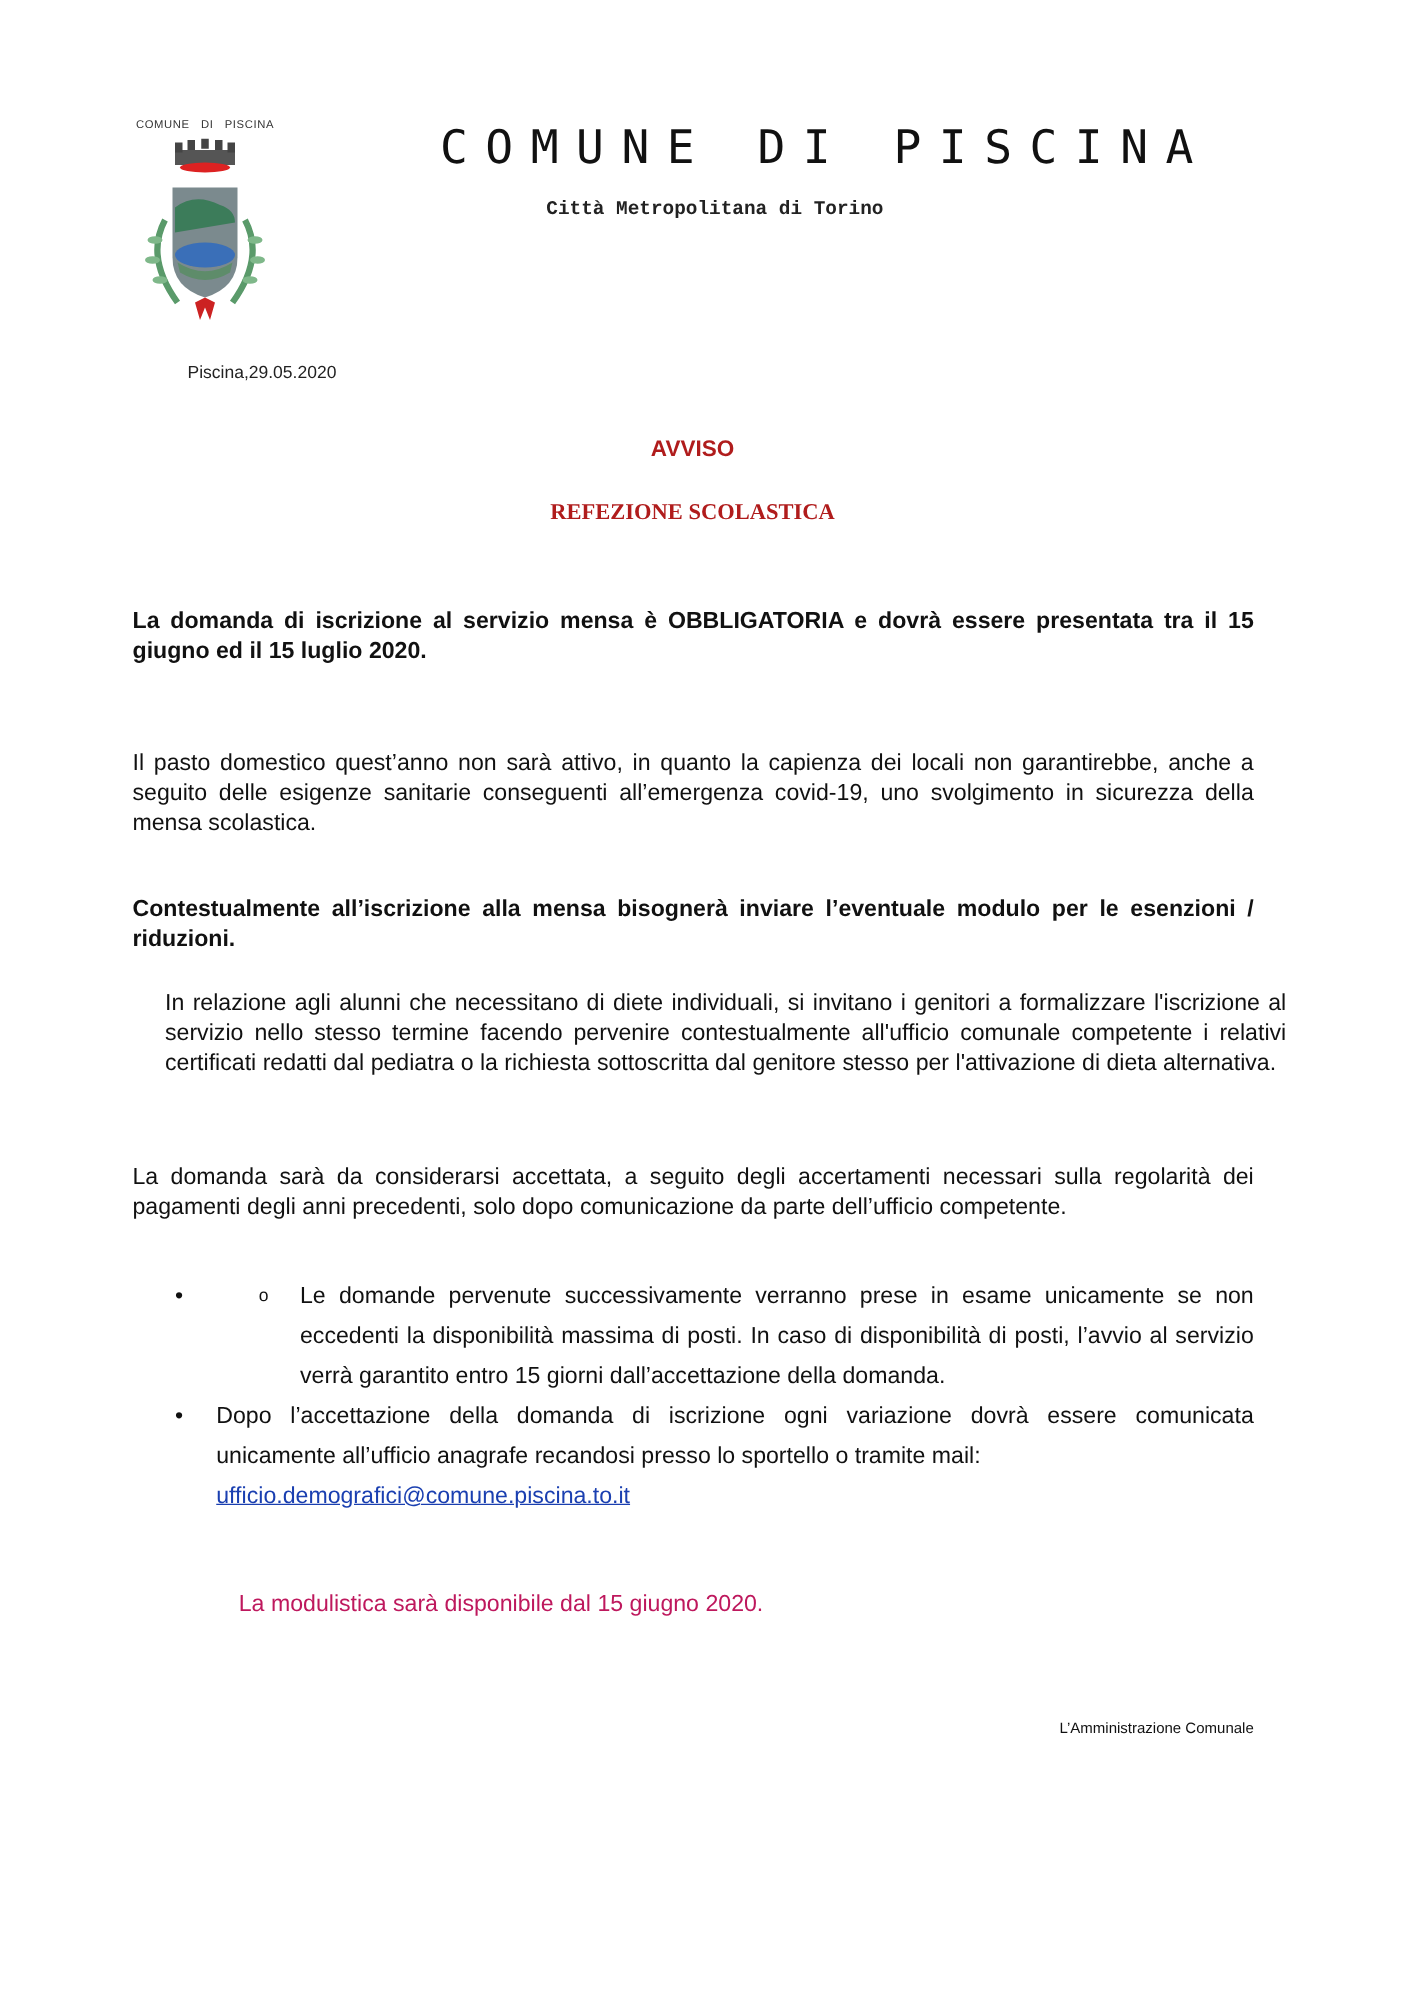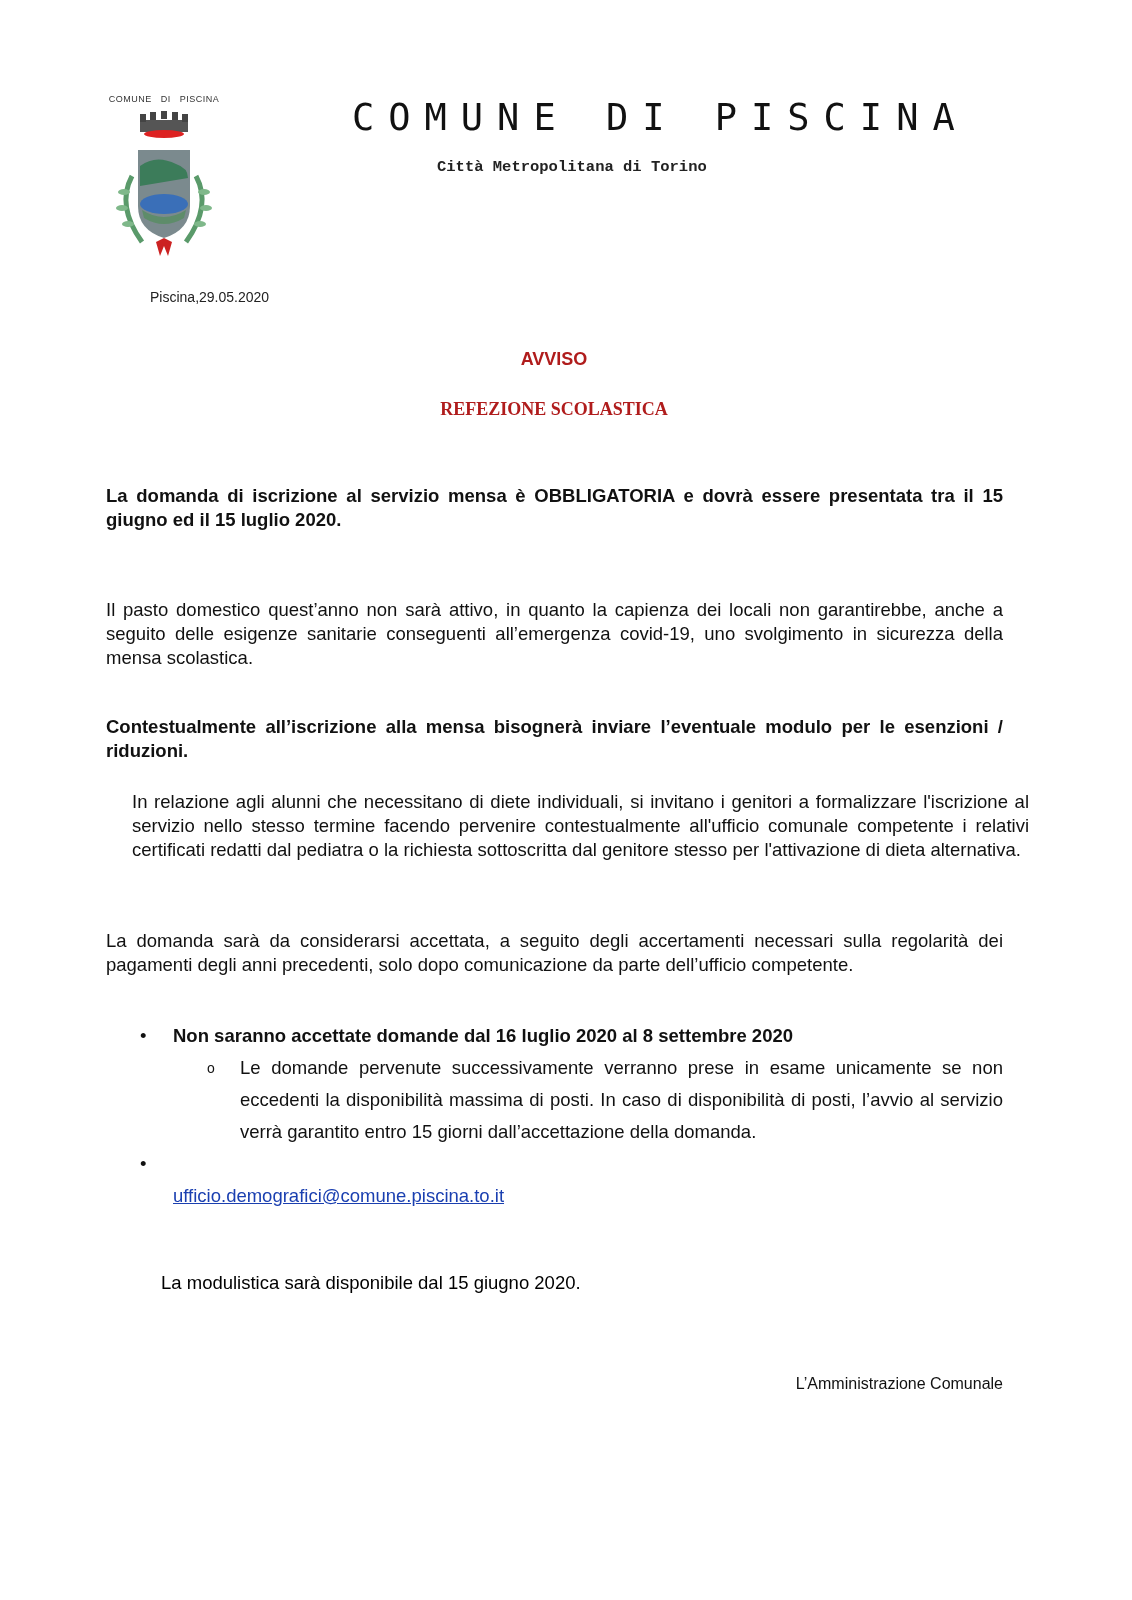--- a/index.html
+++ b/index.html
@@ -48,24 +48,24 @@
     .bullet-list {
       position: absolute; left: 106px; top: 1020px; width: 897px; font-size: 18.5px; line-height: 32px; color: #111;
     }
     .bullet { position: relative; padding-left: 67px; text-align: justify; }
     .bullet .dot { position: absolute; left: 34px; top: 0; }
     .bullet.bold .btext { font-weight: bold; }
     .sub-bullet { position: relative; padding-left: 134px; text-align: justify; }
     .sub-bullet .circ { position: absolute; left: 101px; top: 0; font-size: 14px; }
     .email { color: #1a3fb0; text-decoration: underline; margin-top: 20px; }
     .note {
-      position: absolute; left: 161px; top: 1272px; font-size: 18.5px; color: #000000;
+      position: absolute; left: 191px; top: 1272px; font-size: 18.5px; color: #be185d;
     }
     .signature {
-      position: absolute; right: 129px; top: 1375px; font-size: 16px; color: #111;
+      position: absolute; right: 129px; top: 1375px; font-size: 12px; color: #111;
     }
   </style>
 </head>
 <body>
 
 <div class="crest">
   <div class="crest-label">COMUNE DI PISCINA</div>
   <svg width="116" height="154" viewBox="0 0 116 154">
 
     <rect x="34" y="14" width="48" height="12" fill="#555"></rect>
@@ -108,27 +108,26 @@
 
 <div class="para bold p1">La domanda di iscrizione al servizio mensa è OBBLIGATORIA e dovrà essere presentata tra il 15 giugno ed il 15 luglio 2020.</div>
 <div class="para p2">Il pasto domestico quest’anno non sarà attivo, in quanto la capienza dei locali non garantirebbe, anche a seguito delle esigenze sanitarie conseguenti all’emergenza covid-19, uno svolgimento in sicurezza della mensa scolastica.</div>
 <div class="para bold p3">Contestualmente all’iscrizione alla mensa bisognerà inviare l’eventuale modulo per le esenzioni / riduzioni.</div>
 <div class="para p4">In relazione agli alunni che necessitano di diete individuali, si invitano i genitori a formalizzare l'iscrizione al servizio nello stesso termine facendo pervenire contestualmente all'ufficio comunale competente i relativi certificati redatti dal pediatra o la richiesta sottoscritta dal genitore stesso per l'attivazione di dieta alternativa.</div>
 <div class="para p5">La domanda sarà da considerarsi accettata, a seguito degli accertamenti necessari sulla regolarità dei pagamenti degli anni precedenti, solo dopo comunicazione da parte dell’ufficio competente.</div>
 
 <div class="bullet-list">
   <div class="bullet bold">
     <span class="dot">•</span>
-    <span class="btext">Non saranno accettate domande dal 16 luglio 2020 al 8 settembre 2020</span>
   </div>
   <div class="sub-bullet">
     <span class="circ">o</span>
     <span>Le domande pervenute successivamente verranno prese in esame unicamente se non eccedenti la disponibilità massima di posti. In caso di disponibilità di posti, l’avvio al servizio verrà garantito entro 15 giorni dall’accettazione della domanda.</span>
   </div>
   <div class="bullet">
     <span class="dot">•</span>
-    <br>
+    <span>Dopo l’accettazione della domanda di iscrizione ogni variazione dovrà essere comunicata unicamente all’ufficio anagrafe recandosi presso lo sportello o tramite mail:</span><br>
     <a class="email" title="ufficio.demografici@comune.piscina.to.it">ufficio.demografici@comune.piscina.to.it</a>
   </div>
 </div>
 
 <div class="note">La modulistica sarà disponibile dal 15 giugno 2020.</div>
 <div class="signature">L’Amministrazione Comunale</div>
 
 </body></html>

